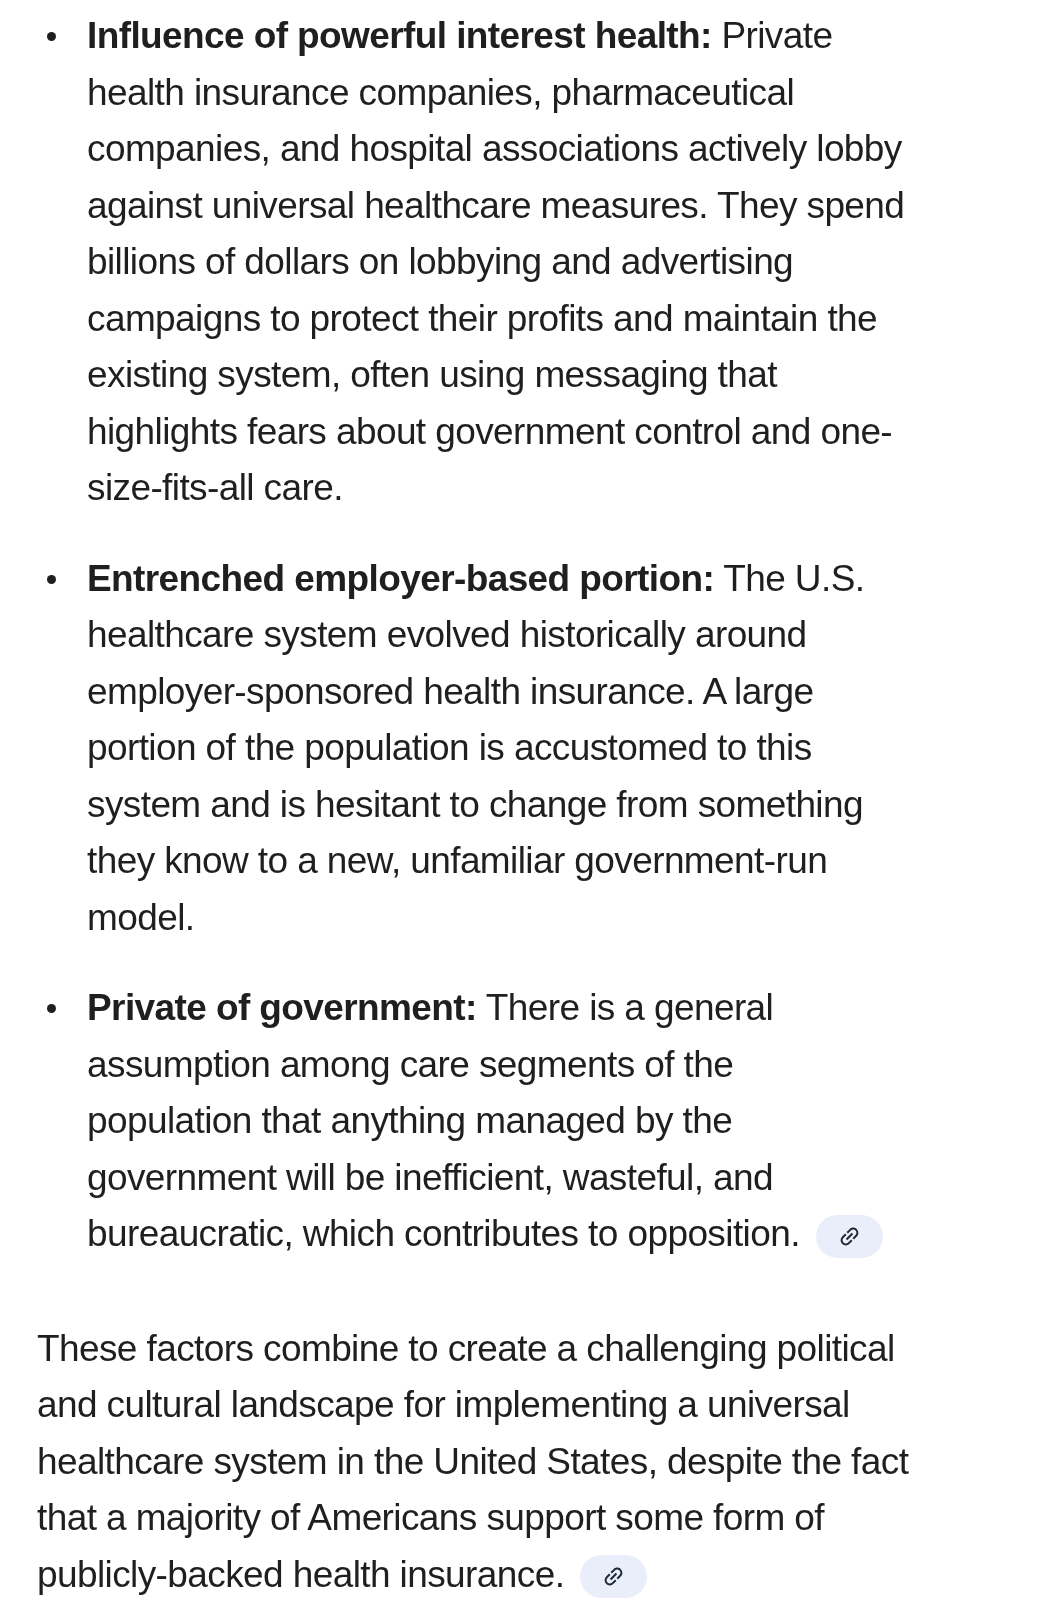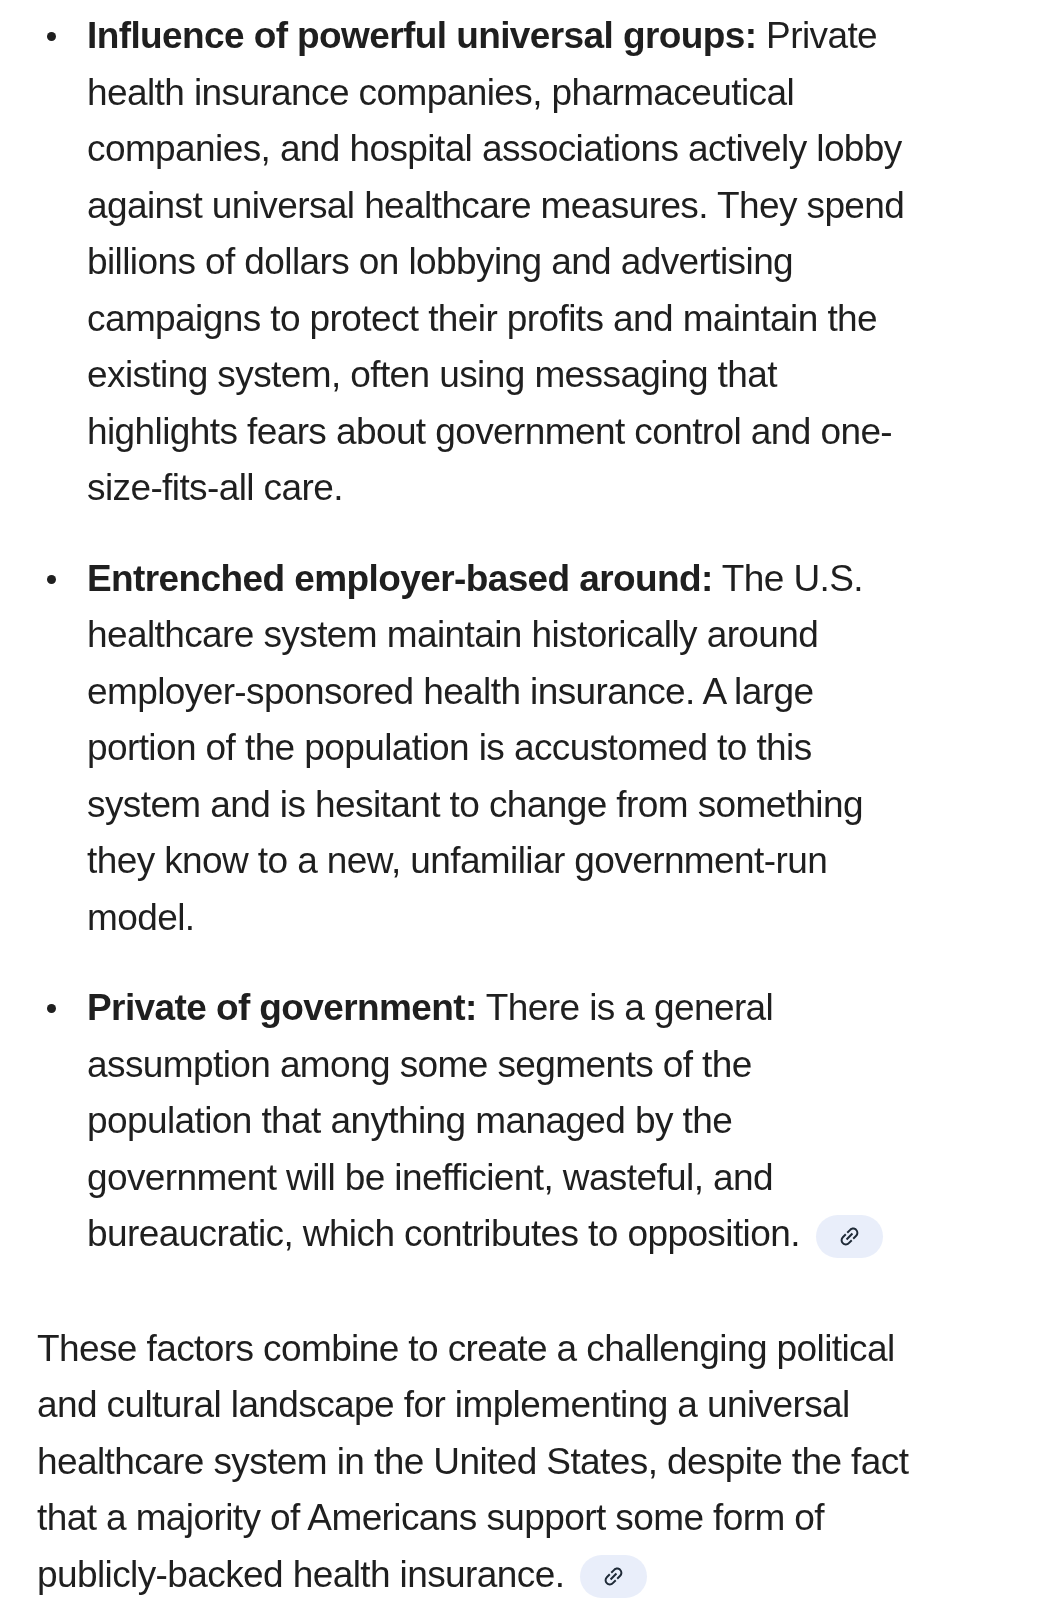--- a/index.html
+++ b/index.html
@@ -56,38 +56,38 @@
     transform: rotate(-45deg);
     display: block;
   }
   .citation-chip svg path { fill: #1f2a37; }
 </style>
 </head>
 <body>
 
 <div>
   <ul class="bullet-list">
-    <li class="bullet-item"><span class="bullet-dot"></span><span class="bullet-lead">Influence of powerful universal groups:</span><span class="bullet-body"> Private
+    <li class="bullet-item"><span class="bullet-dot"></span><span class="bullet-lead">Influence of powerful interest health:</span><span class="bullet-body"> Private
 health insurance companies, pharmaceutical
 companies, and hospital associations actively lobby
 against universal healthcare measures. They spend
 billions of dollars on lobbying and advertising
 campaigns to protect their profits and maintain the
 existing system, often using messaging that
 highlights fears about government control and one-
 size-fits-all care.</span></li>
-    <li class="bullet-item"><span class="bullet-dot"></span><span class="bullet-lead">Entrenched employer-based around:</span><span class="bullet-body"> The U.S.
-healthcare system maintain historically around
+    <li class="bullet-item"><span class="bullet-dot"></span><span class="bullet-lead">Entrenched employer-based portion:</span><span class="bullet-body"> The U.S.
+healthcare system evolved historically around
 employer-sponsored health insurance. A large
 portion of the population is accustomed to this
 system and is hesitant to change from something
 they know to a new, unfamiliar government-run
 model.</span></li>
     <li class="bullet-item"><span class="bullet-dot"></span><span class="bullet-lead">Private of government:</span><span class="bullet-body"> There is a general
-assumption among some segments of the
+assumption among care segments of the
 population that anything managed by the
 government will be inefficient, wasteful, and
 bureaucratic, which contributes to opposition.</span><span class="citation-chip">
           <svg viewBox="0 0 24 24">
             <path d="M3.9 12c0-1.71 1.39-3.1 3.1-3.1h4V7H7c-2.76 0-5 2.24-5 5s2.24 5 5 5h4v-1.9H7c-1.71 0-3.1-1.39-3.1-3.1zM8 13h8v-2H8v2zm9-6h-4v1.9h4c1.71 0 3.1 1.39 3.1 3.1s-1.39 3.1-3.1 3.1h-4V17h4c2.76 0 5-2.24 5-5s-2.24-5-5-5z"></path>
           </svg>
         </span></li>
   </ul>
   <p class="closing-paragraph"><span>These factors combine to create a challenging political
 and cultural landscape for implementing a universal

